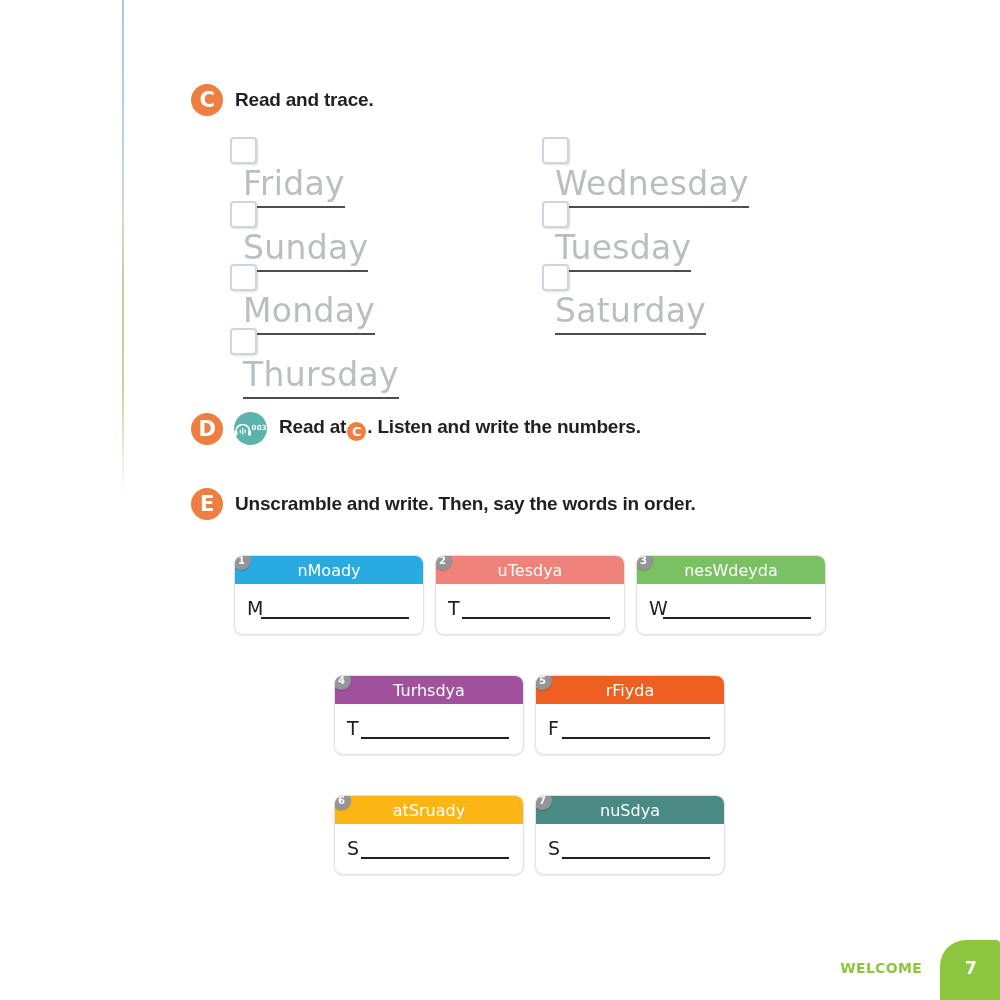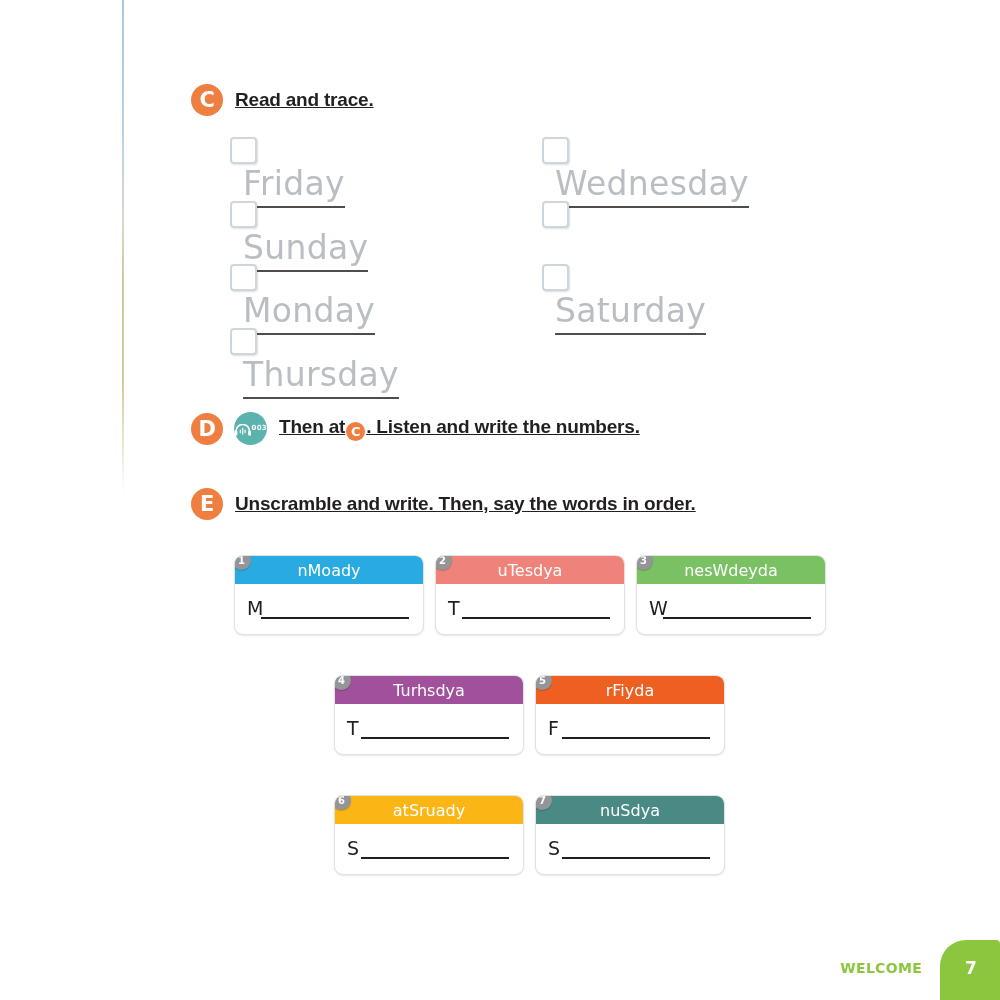--- a/index.html
+++ b/index.html
@@ -74,21 +74,20 @@
     margin: 0 1px;
     font-family: "DejaVu Sans", sans-serif;
   }
   .section-title {
     margin-left: 12px;
     font-size: 19px;
     font-weight: bold;
     color: #231f20;
     letter-spacing: -0.2px;
     white-space: nowrap;
-    text-decoration: underline;
   }
 
   
   .audio-icon {
     width: 33px;
     height: 33px;
     border-radius: 50%;
     background: #5bb3ad;
     margin-left: 11px;
     flex: 0 0 auto;
@@ -293,20 +292,24 @@
     <div class="trace-row">
       <div class="trace-item col1">
         <div class="checkbox"></div>
         <div class="trace-word-wrap">
           <span class="trace-word">Sunday</span>
           <div class="trace-underline"></div>
         </div>
       </div>
       <div class="trace-item col2">
         <div class="checkbox"></div>
+        <div class="trace-word-wrap">
+          <span class="trace-word">Tuesday</span>
+          <div class="trace-underline"></div>
+        </div>
       </div>
     </div>
 
     <div class="trace-row">
       <div class="trace-item col1">
         <div class="checkbox"></div>
         <div class="trace-word-wrap">
           <span class="trace-word">Monday</span>
           <div class="trace-underline"></div>
         </div>
@@ -339,21 +342,21 @@
         <path d="M2.2 9.2 V7.2 a7.3 7.3 0 0 1 14.6 0 v2" fill="none" stroke="#ffffff" stroke-width="1.7" stroke-linecap="round"></path>
         <rect x="0.4" y="6.6" width="3.3" height="5.6" rx="1.5" fill="#ffffff"></rect>
         <rect x="15.3" y="6.6" width="3.3" height="5.6" rx="1.5" fill="#ffffff"></rect>
         <rect x="6.2" y="5.4" width="1.3" height="4" rx="0.65" fill="#ffffff"></rect>
         <rect x="8.8" y="3.6" width="1.3" height="7.5" rx="0.65" fill="#ffffff"></rect>
         <rect x="11.4" y="5.4" width="1.3" height="4" rx="0.65" fill="#ffffff"></rect>
       </svg>
       <div class="audio-num">003</div>
     </div>
     <div class="section-title">
-      <span>Then at</span><span class="badge-small">C</span><span>. Listen and write the numbers.</span>
+      <span>Read at</span><span class="badge-small">C</span><span>. Listen and write the numbers.</span>
     </div>
   </div>
 
   <div class="section" style="left:191px; top:488px;">
     <div class="badge">E</div>
     <div class="section-title">Unscramble and write. Then, say the words in order.</div>
   </div>
 
   <div class="card" style="left:234px; top:555px;">
     <div class="card-header" style="background:#29abe2;">

